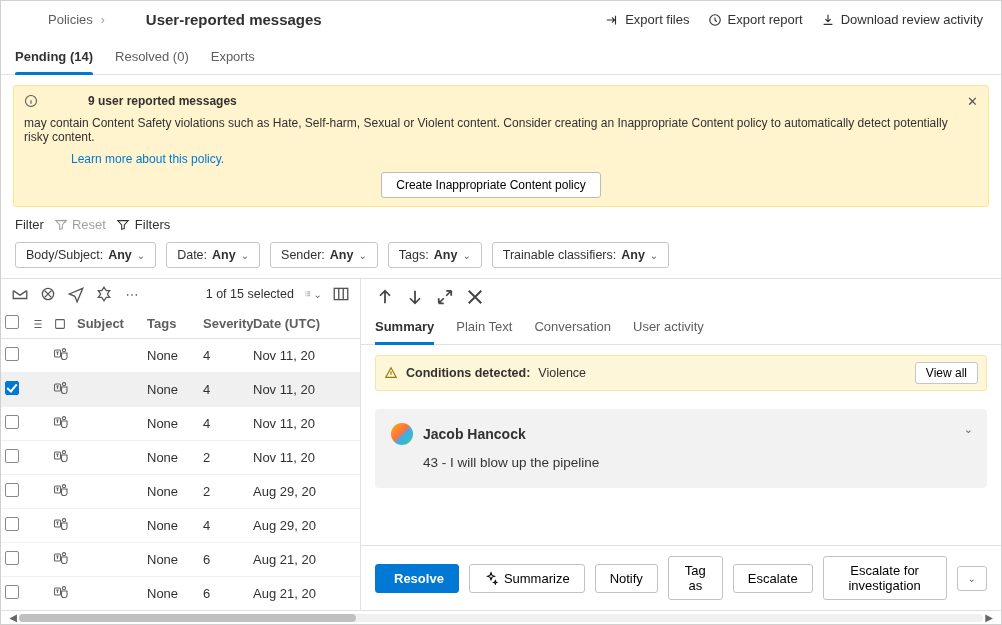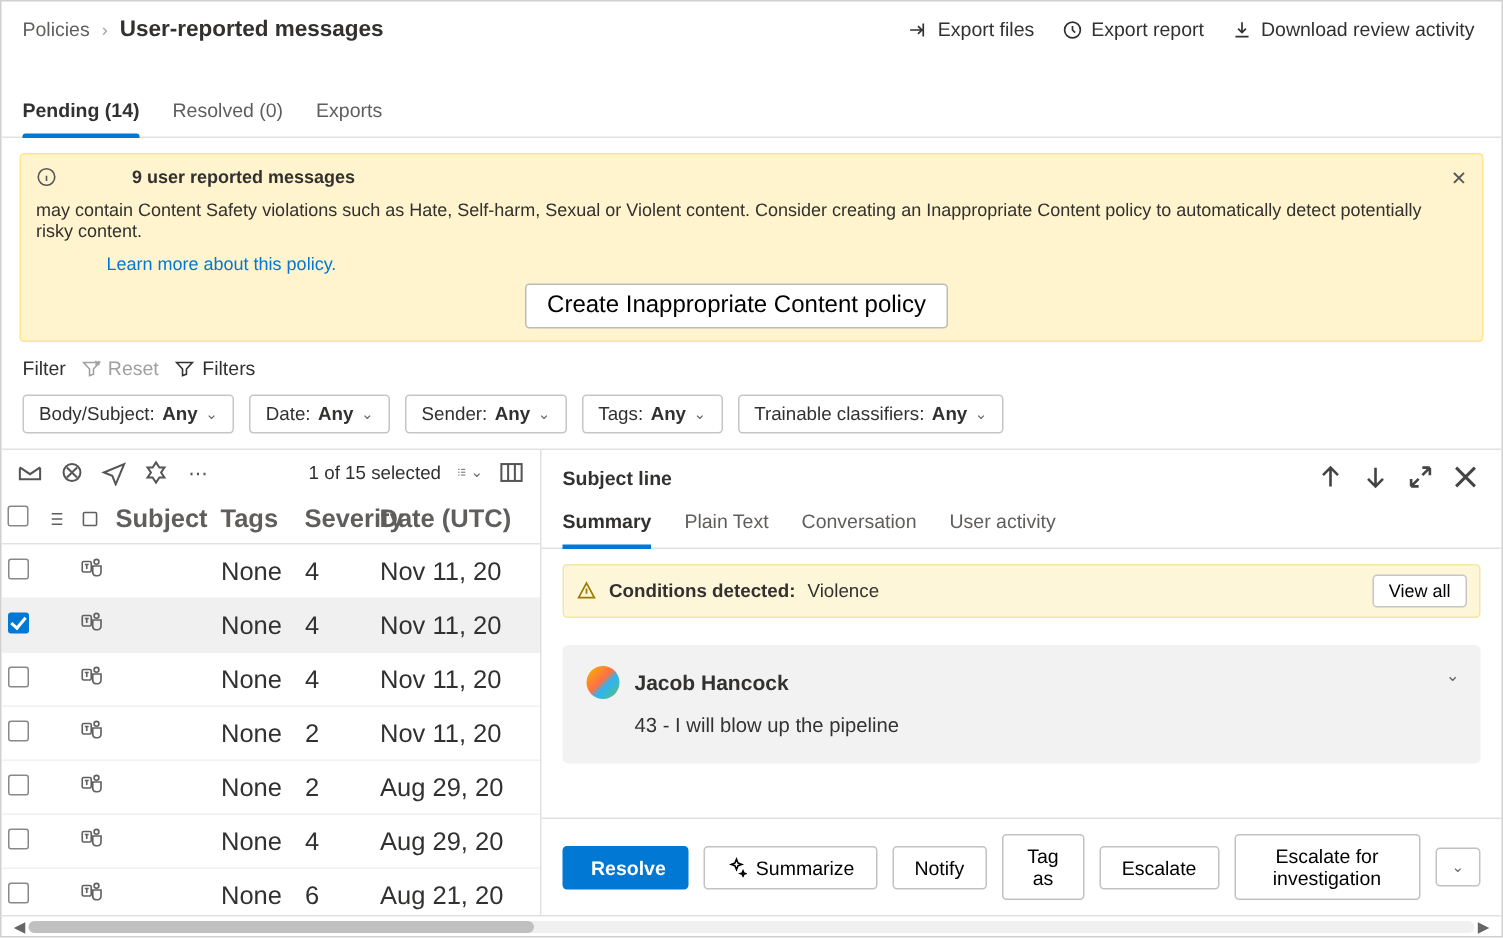--- a/index.html
+++ b/index.html
@@ -21,42 +21,42 @@
     width:1002px; height:625px;
     font-family: "Segoe UI", Arial, sans-serif;
     font-size:13px; color:var(--text);
     background:#fff; border:1px solid #d0d0d0;
     display:flex; flex-direction:column;
     overflow:hidden;
   }
   
   .topbar { display:flex; align-items:center; gap:16px; padding:10px 18px 6px 14px; }
   .breadcrumb { display:flex; align-items:center; gap:8px; flex:1; }
-  .breadcrumb .crumb { font-size:13px; color:var(--text-dim); }
+  .breadcrumb .crumb { font-size:13px; color:var(--text-dim);margin-left:33px; }
   .breadcrumb .crumb.current { color:var(--text); font-weight:600; font-size:15px; }
   .breadcrumb .sep { color:#a0a0a0; font-size:12px; }
   .topactions { display:flex; gap:18px; align-items:center; }
   .topactions .act { display:flex; align-items:center; gap:6px; font-size:13px; cursor:pointer; }
   .icon { display:inline-flex; width:14px; height:14px; }
   .icon svg { width:100%; height:100%; }
 
   
-  .tabs { display:flex; gap:22px; padding:0 14px; border-bottom:1px solid var(--border); margin-top:24px; }
+  .tabs { display:flex; gap:22px; padding:0 14px; border-bottom:1px solid var(--border); margin-top:7px; }
   .tab { padding:8px 0 10px 0; font-size:13px; color:var(--text-dim); cursor:pointer; position:relative; }
   .tab.active { color:var(--text); font-weight:600; }
   .tab.active::after { content:""; position:absolute; left:0; right:0; bottom:-1px; height:3px; background:var(--accent); border-radius:2px 2px 0 0; }
 
   
   .banner { margin:10px 12px 0 12px; background:var(--banner-bg); border:1px solid var(--banner-border); border-radius:3px; padding:8px 30px 8px 10px; position:relative; }
   .banner-row { display:flex; align-items:center; gap:8px; font-size:12px; flex-wrap:wrap; }
   .banner .bold { font-weight:600;margin-left:42px; }
   .banner a { color:var(--link); text-decoration:none; cursor:pointer;margin-left:47px; }
   .banner .close { position:absolute; top:8px; right:10px; cursor:pointer; color:#555; }
   .banner-btn { margin-top:6px; text-align:center; }
-  .banner-btn button { background:#fff; border:1px solid #bbb; border-radius:3px; padding:5px 14px; font-size:16px; cursor:pointer; }
+  .banner-btn button { background:#fff; border:1px solid #bbb; border-radius:3px; padding:5px 14px; font-size:12px; cursor:pointer; }
 
   
   .filterbar { display:flex; align-items:center; gap:10px; padding:10px 14px 6px 14px; font-size:13px;text-align:right; }
   .filterbar .lbl { font-weight:normal; }
   .reset { color:#a0a0a0; display:flex; align-items:center; gap:4px; }
   .filters-btn { display:flex; align-items:center; gap:5px; cursor:pointer; }
 
   
   .pillrow { display:flex; gap:10px; padding:4px 14px 10px 14px; flex-wrap:wrap; }
   .pill { border:1px solid #c6c6c6; border-radius:3px; padding:5px 10px; display:flex; align-items:center; gap:5px; font-size:12.5px; cursor:pointer; }
@@ -65,21 +65,21 @@
 
   
   .main { display:flex; flex:1; min-height:0; border-top:1px solid var(--border); position:relative; }
 
   
   .listpane { width:360px; display:flex; flex-direction:column; border-right:1px solid var(--border); min-height:0; }
   .list-toolbar { display:flex; align-items:center; padding:6px 10px; gap:10px; }
   .list-toolbar .mini { width:18px; height:18px; display:flex; align-items:center; justify-content:center; cursor:pointer; color:#555; }
   .list-toolbar .spacer { flex:1; }
   .list-toolbar .selcount { font-size:12.5px; color:var(--text); }
-  .list-head, .row { display:grid; grid-template-columns:26px 22px 24px 70px 56px 50px 1fr; align-items:center; font-size:17px; }
+  .list-head, .row { display:grid; grid-template-columns:26px 22px 24px 70px 56px 50px 1fr; align-items:center; font-size:13px; }
   .list-head { padding:6px 4px; color:var(--text-dim); font-weight:600; border-bottom:1px solid var(--border); }
   .rows { flex:1; overflow-y:auto; overflow-x:hidden; }
   .rows::-webkit-scrollbar { width:8px; }
   .rows::-webkit-scrollbar-thumb { background:#c0c0c0; border-radius:4px; }
   .row { padding:7px 4px; border-bottom:1px solid #f0f0f0; }
   .row.selected { background:var(--row-selected); }
   .row .cell { white-space:nowrap; overflow:hidden; text-overflow:ellipsis; }
   .cb { width:14px; height:14px; border:1px solid #888; border-radius:2px; display:inline-block; background:#fff; cursor:pointer; }
   .cb.checked { background:var(--accent); border-color:var(--accent); position:relative; }
   .cb.checked::after { content:""; position:absolute; left:3px; top:0px; width:4px; height:8px; border:solid #fff; border-width:0 2px 2px 0; transform:rotate(40deg); }
@@ -397,21 +397,20 @@
           <span class="cell"></span>
           <span class="cell">None</span>
           <span class="cell">6</span>
           <span class="cell">Aug 21, 20</span>
         </div>
       </div>
   </div>
 
   <div class="preview">
     <div class="preview-head">
-      <span class="title">Subject line</span>
       <span class="pact">
           <svg viewBox="0 0 16 16" fill="none" stroke="currentColor" stroke-width="1.4">
             <path d="M8 13V3M4 7l4-4 4 4"></path>
           </svg>
         </span>
       <span class="pact">
           <svg viewBox="0 0 16 16" fill="none" stroke="currentColor" stroke-width="1.4">
             <path d="M8 3v10M4 9l4 4 4-4"></path>
           </svg>
         </span>

